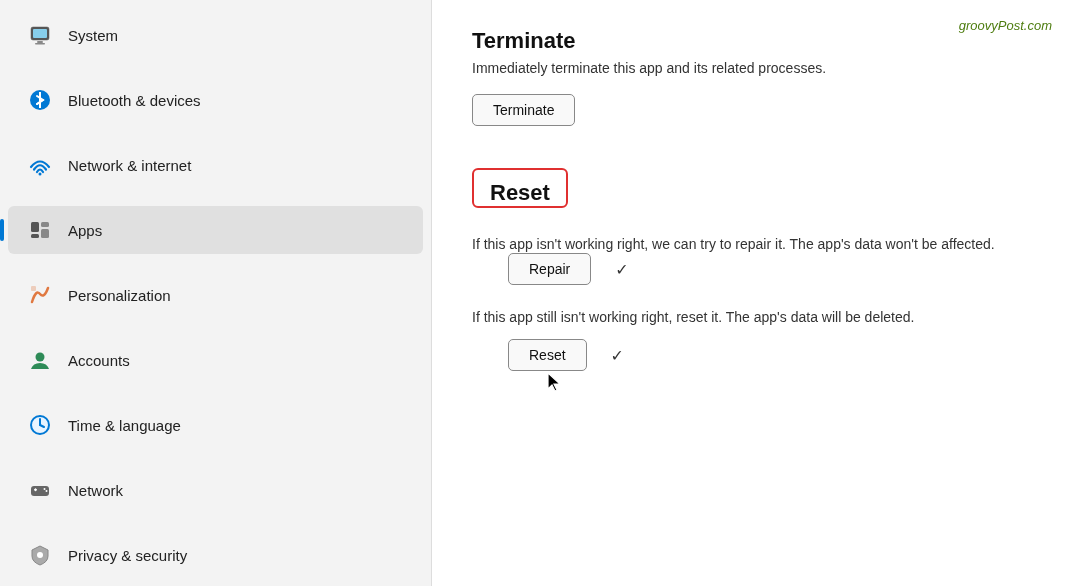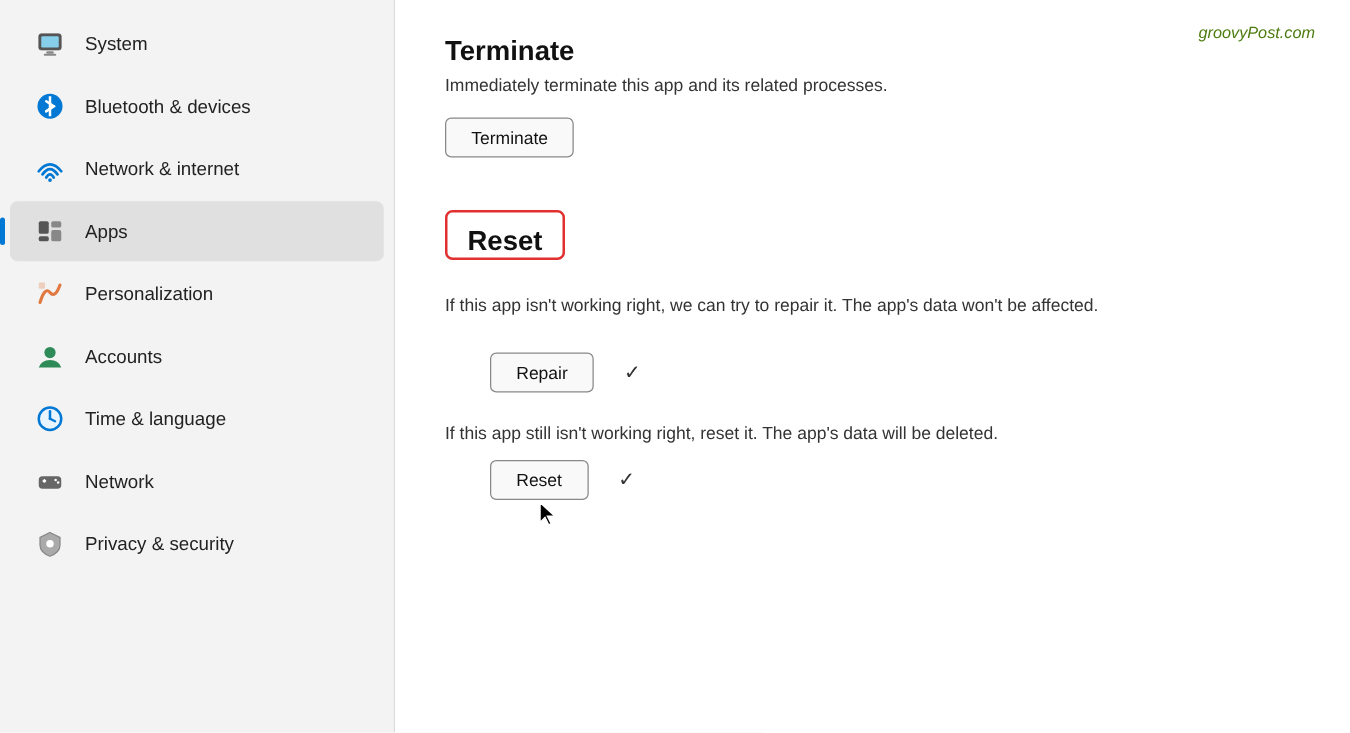--- a/index.html
+++ b/index.html
@@ -6,27 +6,27 @@
     body {
       font-family: 'Segoe UI', Arial, sans-serif;
       background: #f3f3f3;
       width: 1080px;
       height: 586px;
       overflow: hidden;
       display: flex;
       flex-direction: row;
     }
     .sidebar {
-      width: 316px;
+      width: 432px;
       background: #f3f3f3;
       padding: 10px 0;
       border-right: 1px solid #ddd;
       display: flex;
       flex-direction: column;
-      gap: 0;
+      gap: 15px;
       overflow: hidden;
     }
     .sidebar-item {
       display: flex;
       align-items: center;
       gap: 14px;
       padding: 10px 18px;
       cursor: pointer;
       border-radius: 6px;
       margin: 1px 8px;
@@ -255,21 +255,21 @@
     <button class="action-btn">Terminate</button>
   </div>
 
   <div style="margin-bottom: 14px;">
     <div class="reset-section">
       <div class="reset-title">Reset</div>
     </div>
   </div>
 
   <div style="margin-bottom: 10px;">
-    <div class="section-desc" style="margin-bottom: 30px; max-width: 600px;">If this app isn't working right, we can try to repair it. The app's data won't be affected.</div>
+    <div class="section-desc" style="margin-bottom: 1px; max-width: 600px;">If this app isn't working right, we can try to repair it. The app's data won't be affected.</div>
     <div class="repair-row">
       <button class="action-btn" style="margin-bottom:0;">Repair</button>
       <span class="checkmark">✓</span>
     </div>
   </div>
 
   <div>
     <div class="section-desc" style="margin-bottom: 14px; max-width: 620px;">If this app still isn't working right, reset it. The app's data will be deleted.</div>
     <div class="repair-row">
       <div class="cursor-area">

